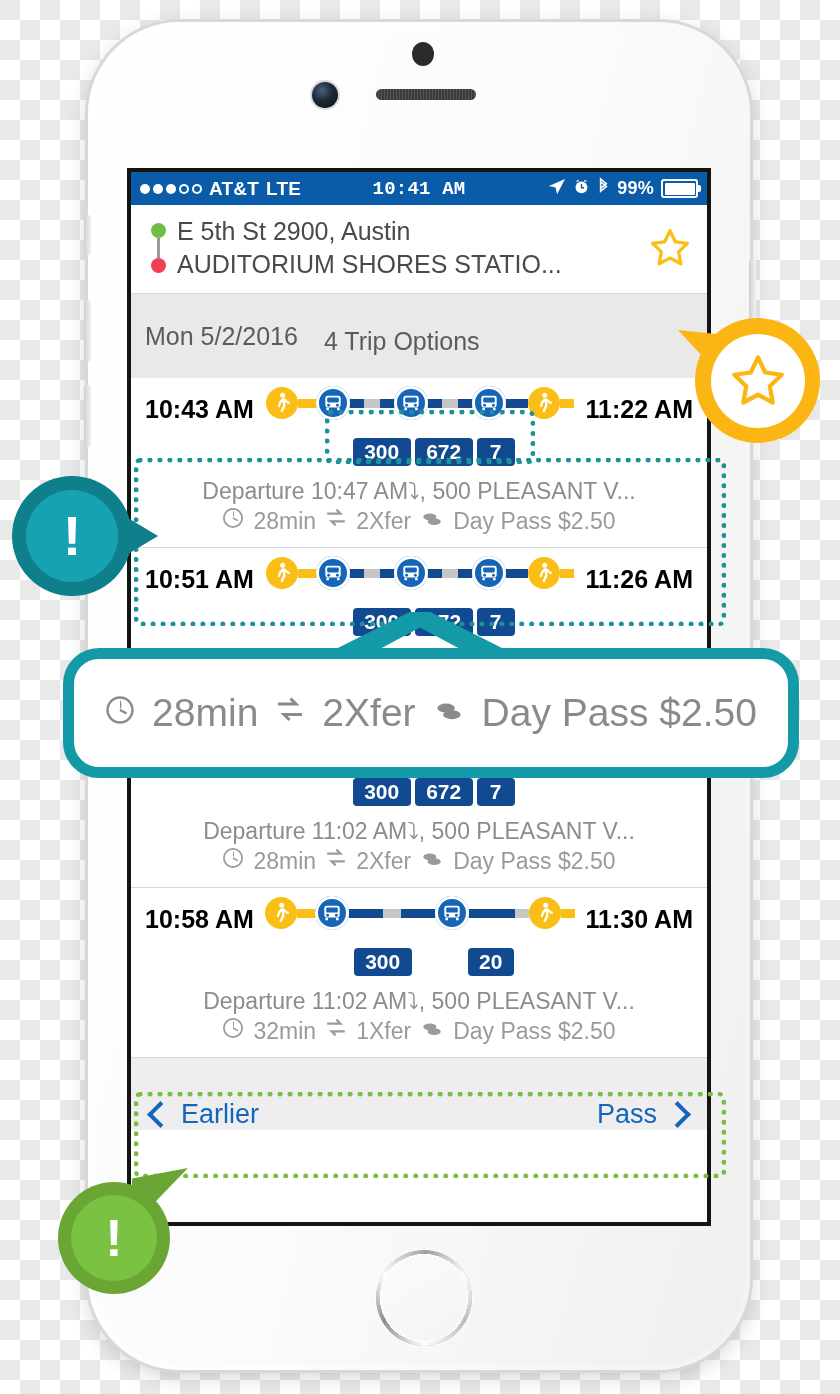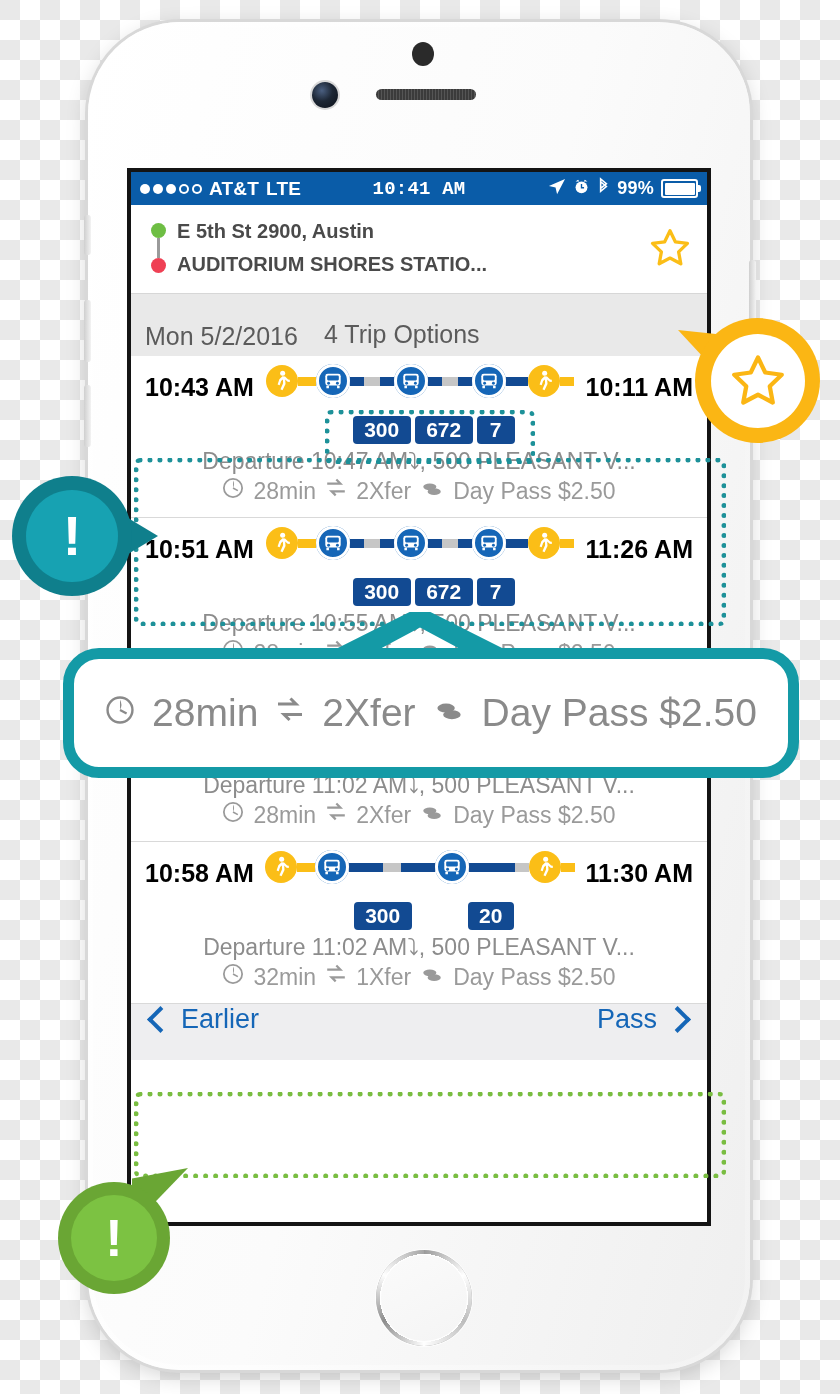--- a/index.html
+++ b/index.html
@@ -86,48 +86,48 @@
   .menu-ic{display:flex;gap:7px;}
   .menu-ic span{display:block;width:8px;height:36px;background:#fff;}
 
   
   .addr{display:flex;align-items:center;padding:10px 14px 12px 16px;background:#fff;border-bottom:1px solid #d7d7d7;}
   .addr-pins{width:22px;display:flex;flex-direction:column;align-items:center;margin-right:8px;}
   .pin-g{width:15px;height:15px;border-radius:50%;background:#6ebe44;}
   .pin-line{width:3px;height:20px;background:#9a9a9a;}
   .pin-r{width:15px;height:15px;border-radius:50%;background:#ef4054;}
   .addr-text{flex:1;color:#4a4a4a;}
-  .addr-text div{font-size:20px;line-height:33px;font-weight:bold;white-space:nowrap;}
+  .addr-text div{font-size:25px;line-height:33px;font-weight:normal;white-space:nowrap;}
   .star-out{width:46px;height:44px;flex:none;}
 
   
-  .datebar{background:#e9e9e9;height:52px;display:flex;align-items:flex-end;padding:5px 14px;gap:16px;color:#5b5b5b;font-size:25px;}
+  .datebar{background:#e9e9e9;height:52px;display:flex;align-items:center;padding:16px 14px;gap:16px;color:#5b5b5b;font-size:25px;}
   .opt-box{padding:2px 10px;margin-top:11px;}
 
   
   .trip{border-bottom:1px solid #d9d9d9;padding:8px 14px 10px;background:#fff;}
   .trip-top{display:flex;align-items:flex-start;}
   .t-time{font-size:25px;font-weight:bold;color:#000;padding-top:9px;white-space:nowrap;}
   .t-mid{flex:1;display:flex;flex-direction:column;align-items:center;gap:16px;}
   .leg-row{display:flex;align-items:center;}
   .ic-walk{width:32px;height:32px;border-radius:50%;background:#fbbe17;display:flex;align-items:center;justify-content:center;flex:none;}
   .ic-bus{width:34px;height:34px;border-radius:50%;background:#1566b7;display:flex;align-items:center;justify-content:center;flex:none;box-shadow:inset 0 0 0 3px #fff;}
   .seg{height:9px;flex:none;}
   .seg.y{background:#fbbe17;}
   .seg.b{background:#124a92;}
   .seg.g{background:#c6c6c6;}
   .routes{display:flex;margin-top:2px;}
   .rbadge{background:#124a92;color:#fff;font-size:21px;font-weight:bold;border-radius:4px;
           padding:2px 0;text-align:center;box-shadow:0 0 0 2px #fff;}
-  .t-sub{color:#8c8c8c;font-size:23px;text-align:center;margin-top:2px;line-height:30px;}
+  .t-sub{color:#8c8c8c;font-size:23px;text-align:center;margin-top:10px;line-height:30px;}
   .t-meta{color:#9a9a9a;font-size:23px;text-align:center;line-height:31px;display:flex;justify-content:center;gap:9px;align-items:center;}
   .mi{font-size:21px;}
 
   
-  .pager{background:#eeeef0;height:56px;display:flex;align-items:flex-start;justify-content:space-between;padding:0 20px;color:#1566b7;font-size:27px;}
+  .pager{background:#eeeef0;height:72px;display:flex;align-items:flex-end;justify-content:space-between;padding:0 20px;color:#1566b7;font-size:27px;}
   .pg{display:flex;align-items:center;gap:11px;}
   .chv{width:15px;height:15px;border-top:4px solid #1566b7;border-right:4px solid #1566b7;}
   .chv.l{transform:rotate(-135deg);}
   .chv.r{transform:rotate(45deg);}
   .disclaimer{padding:8px 12px 0;color:#1a1a1a;font-size:22px;line-height:30px;background:#fff;}
 
   
   .hl{position:absolute;z-index:6;pointer-events:none;border-radius:6px;}
   .hl.teal{border:5px dotted #1d9199;}
   .hl.green{border:5px dotted #79bd41;}
@@ -286,21 +286,21 @@
                 </svg>
               </span>
               <span class="seg y" style="width:14px"></span>
             </span>
             <span class="routes">
               <span class="rbadge" style="width:58px;margin-left:28px;">300</span>
               <span class="rbadge" style="width:58px;margin-left:4px;">672</span>
               <span class="rbadge" style="width:38px;margin-left:4px;">7</span>
             </span>
           </span>
-          <span class="t-time">10:11 AM</span>
+          <span class="t-time">11:22 AM</span>
         </div>
         <div class="t-sub">Departure 10:47 AM⤵, 500 PLEASANT V...</div>
         <div class="t-meta">
           <span><svg width="22" height="22" viewBox="0 0 20 20">
               <circle cx="10" cy="10" r="8.3" fill="none" stroke="#9a9a9a" stroke-width="1.6"></circle>
               <path d="M10 10 V3.2 A6.8 6.8 0 0 1 10 10 Z" fill="#9a9a9a"></path>
               <path d="M10 10l4.4 2.4" stroke="#9a9a9a" stroke-width="1.5"></path>
             </svg></span>
           <span>28min</span>
           <span><svg width="22" height="22" viewBox="0 0 20 20">

